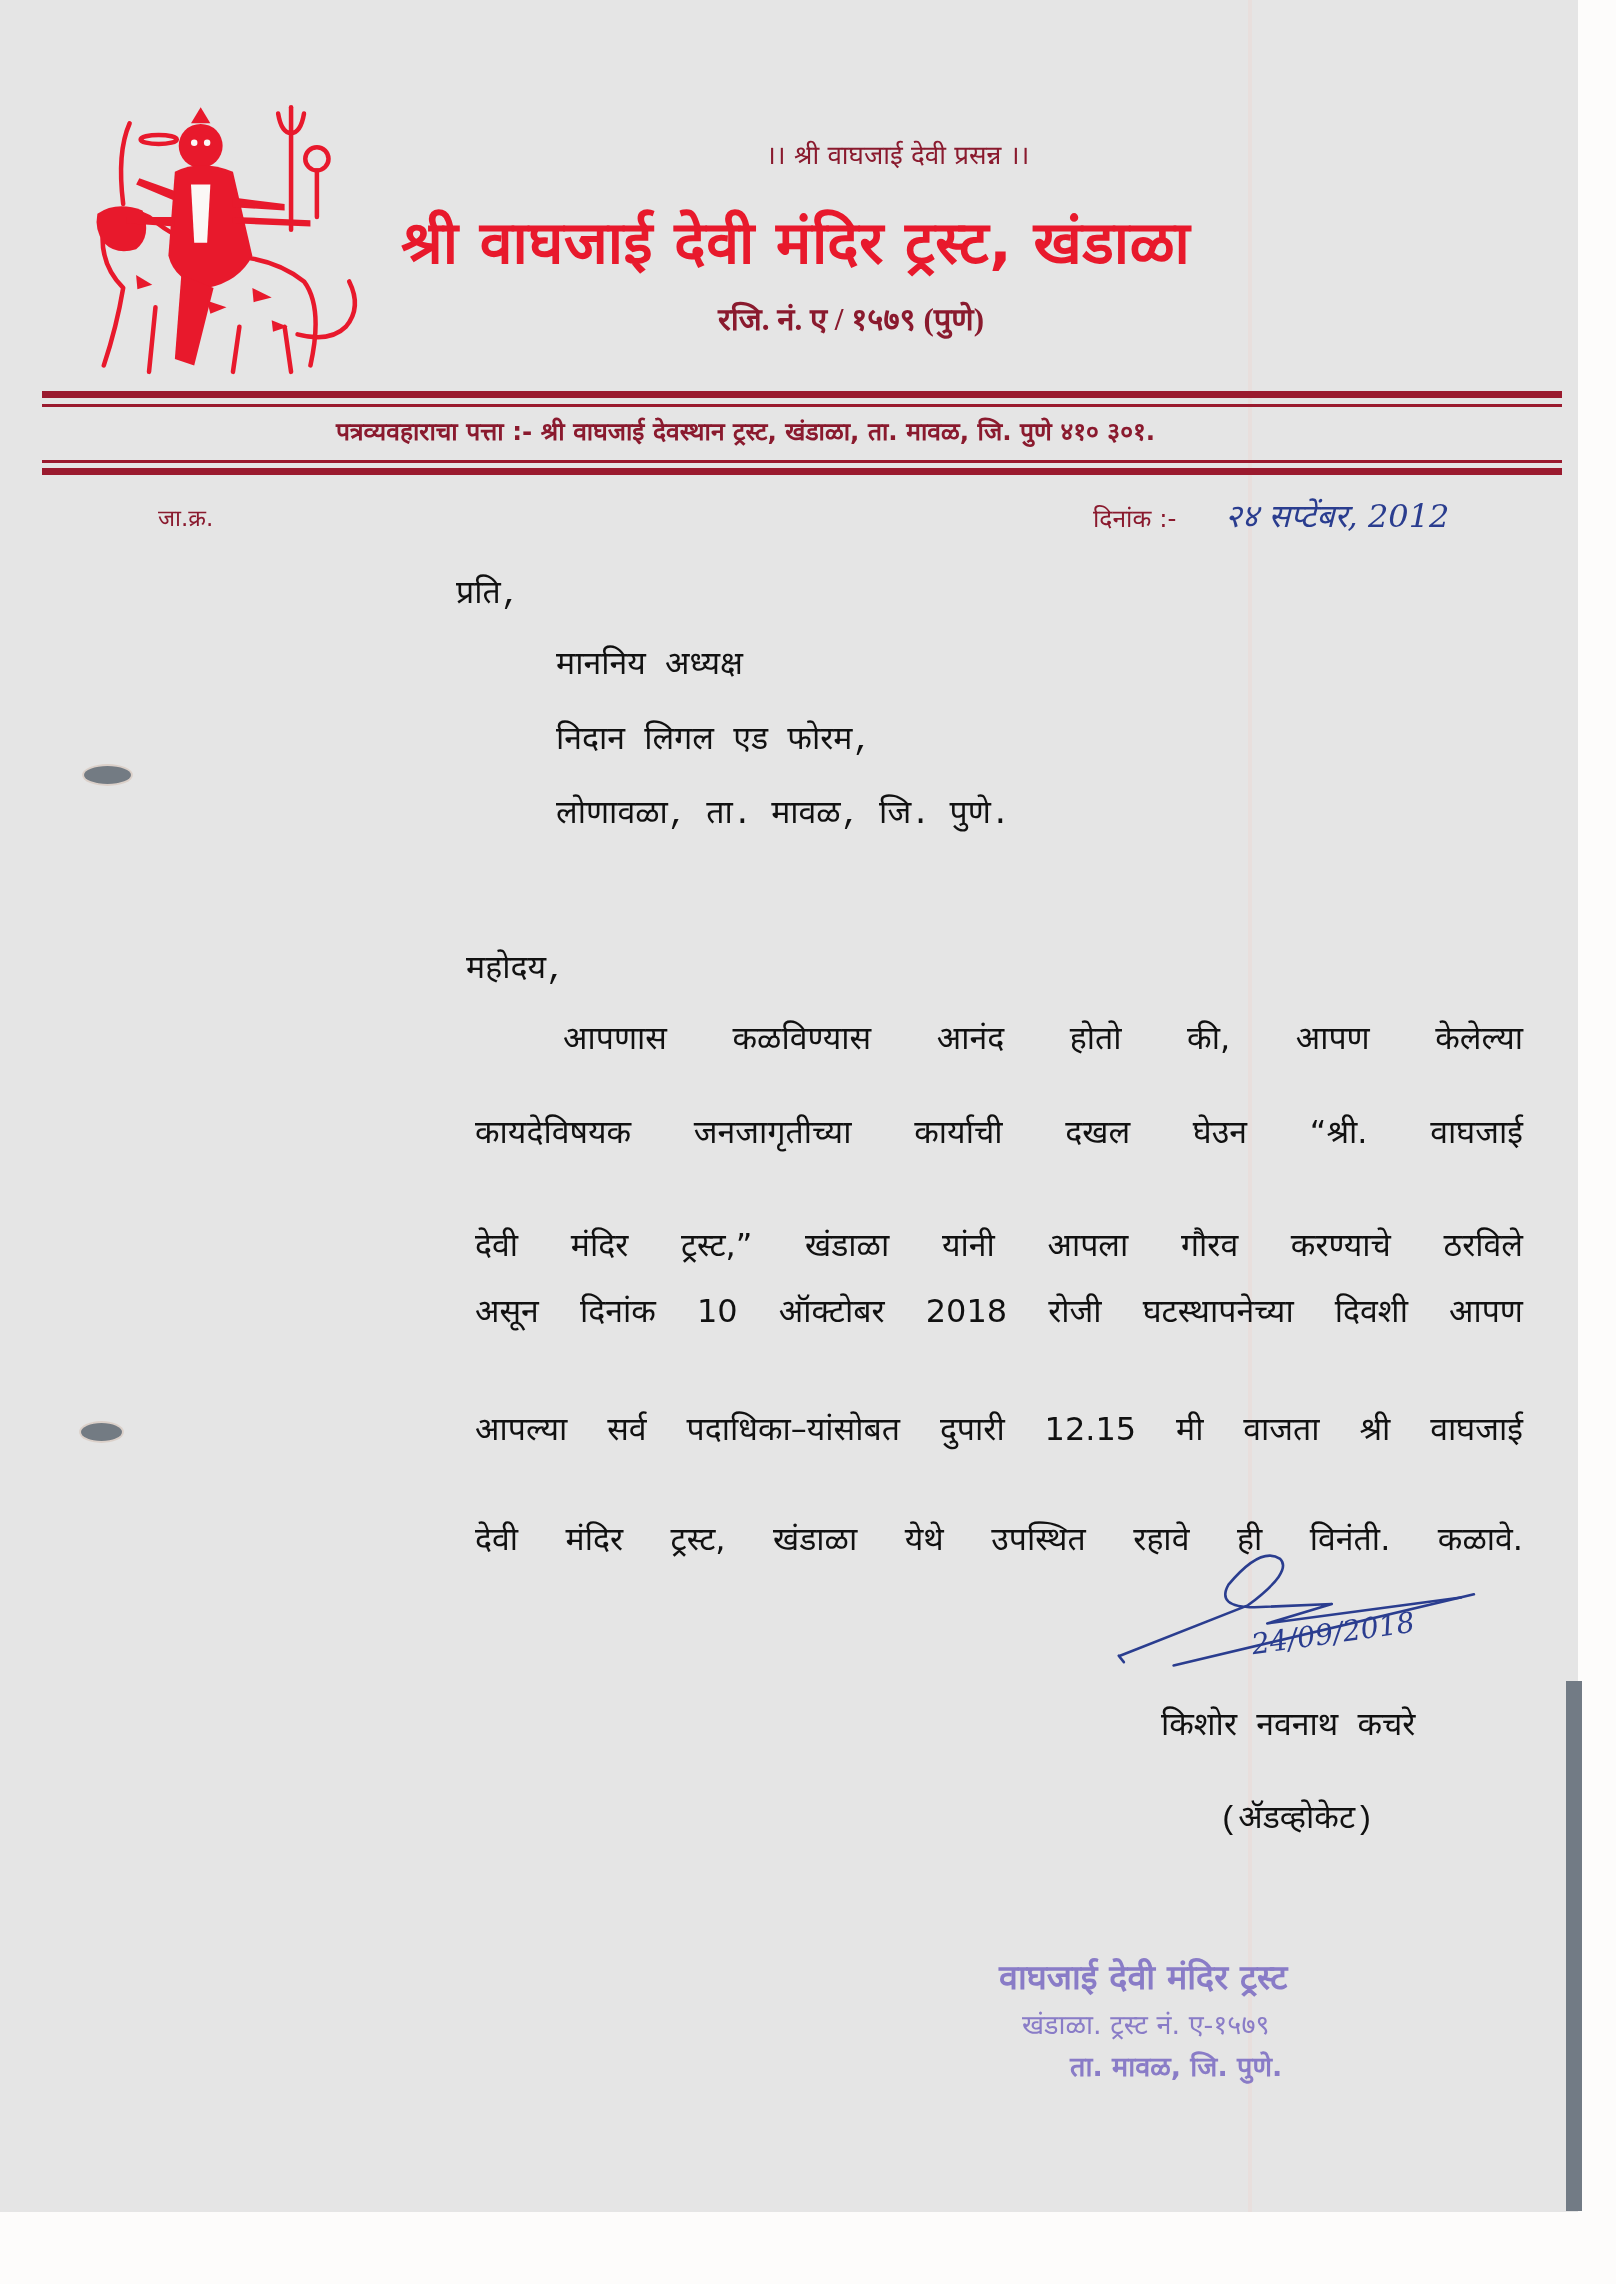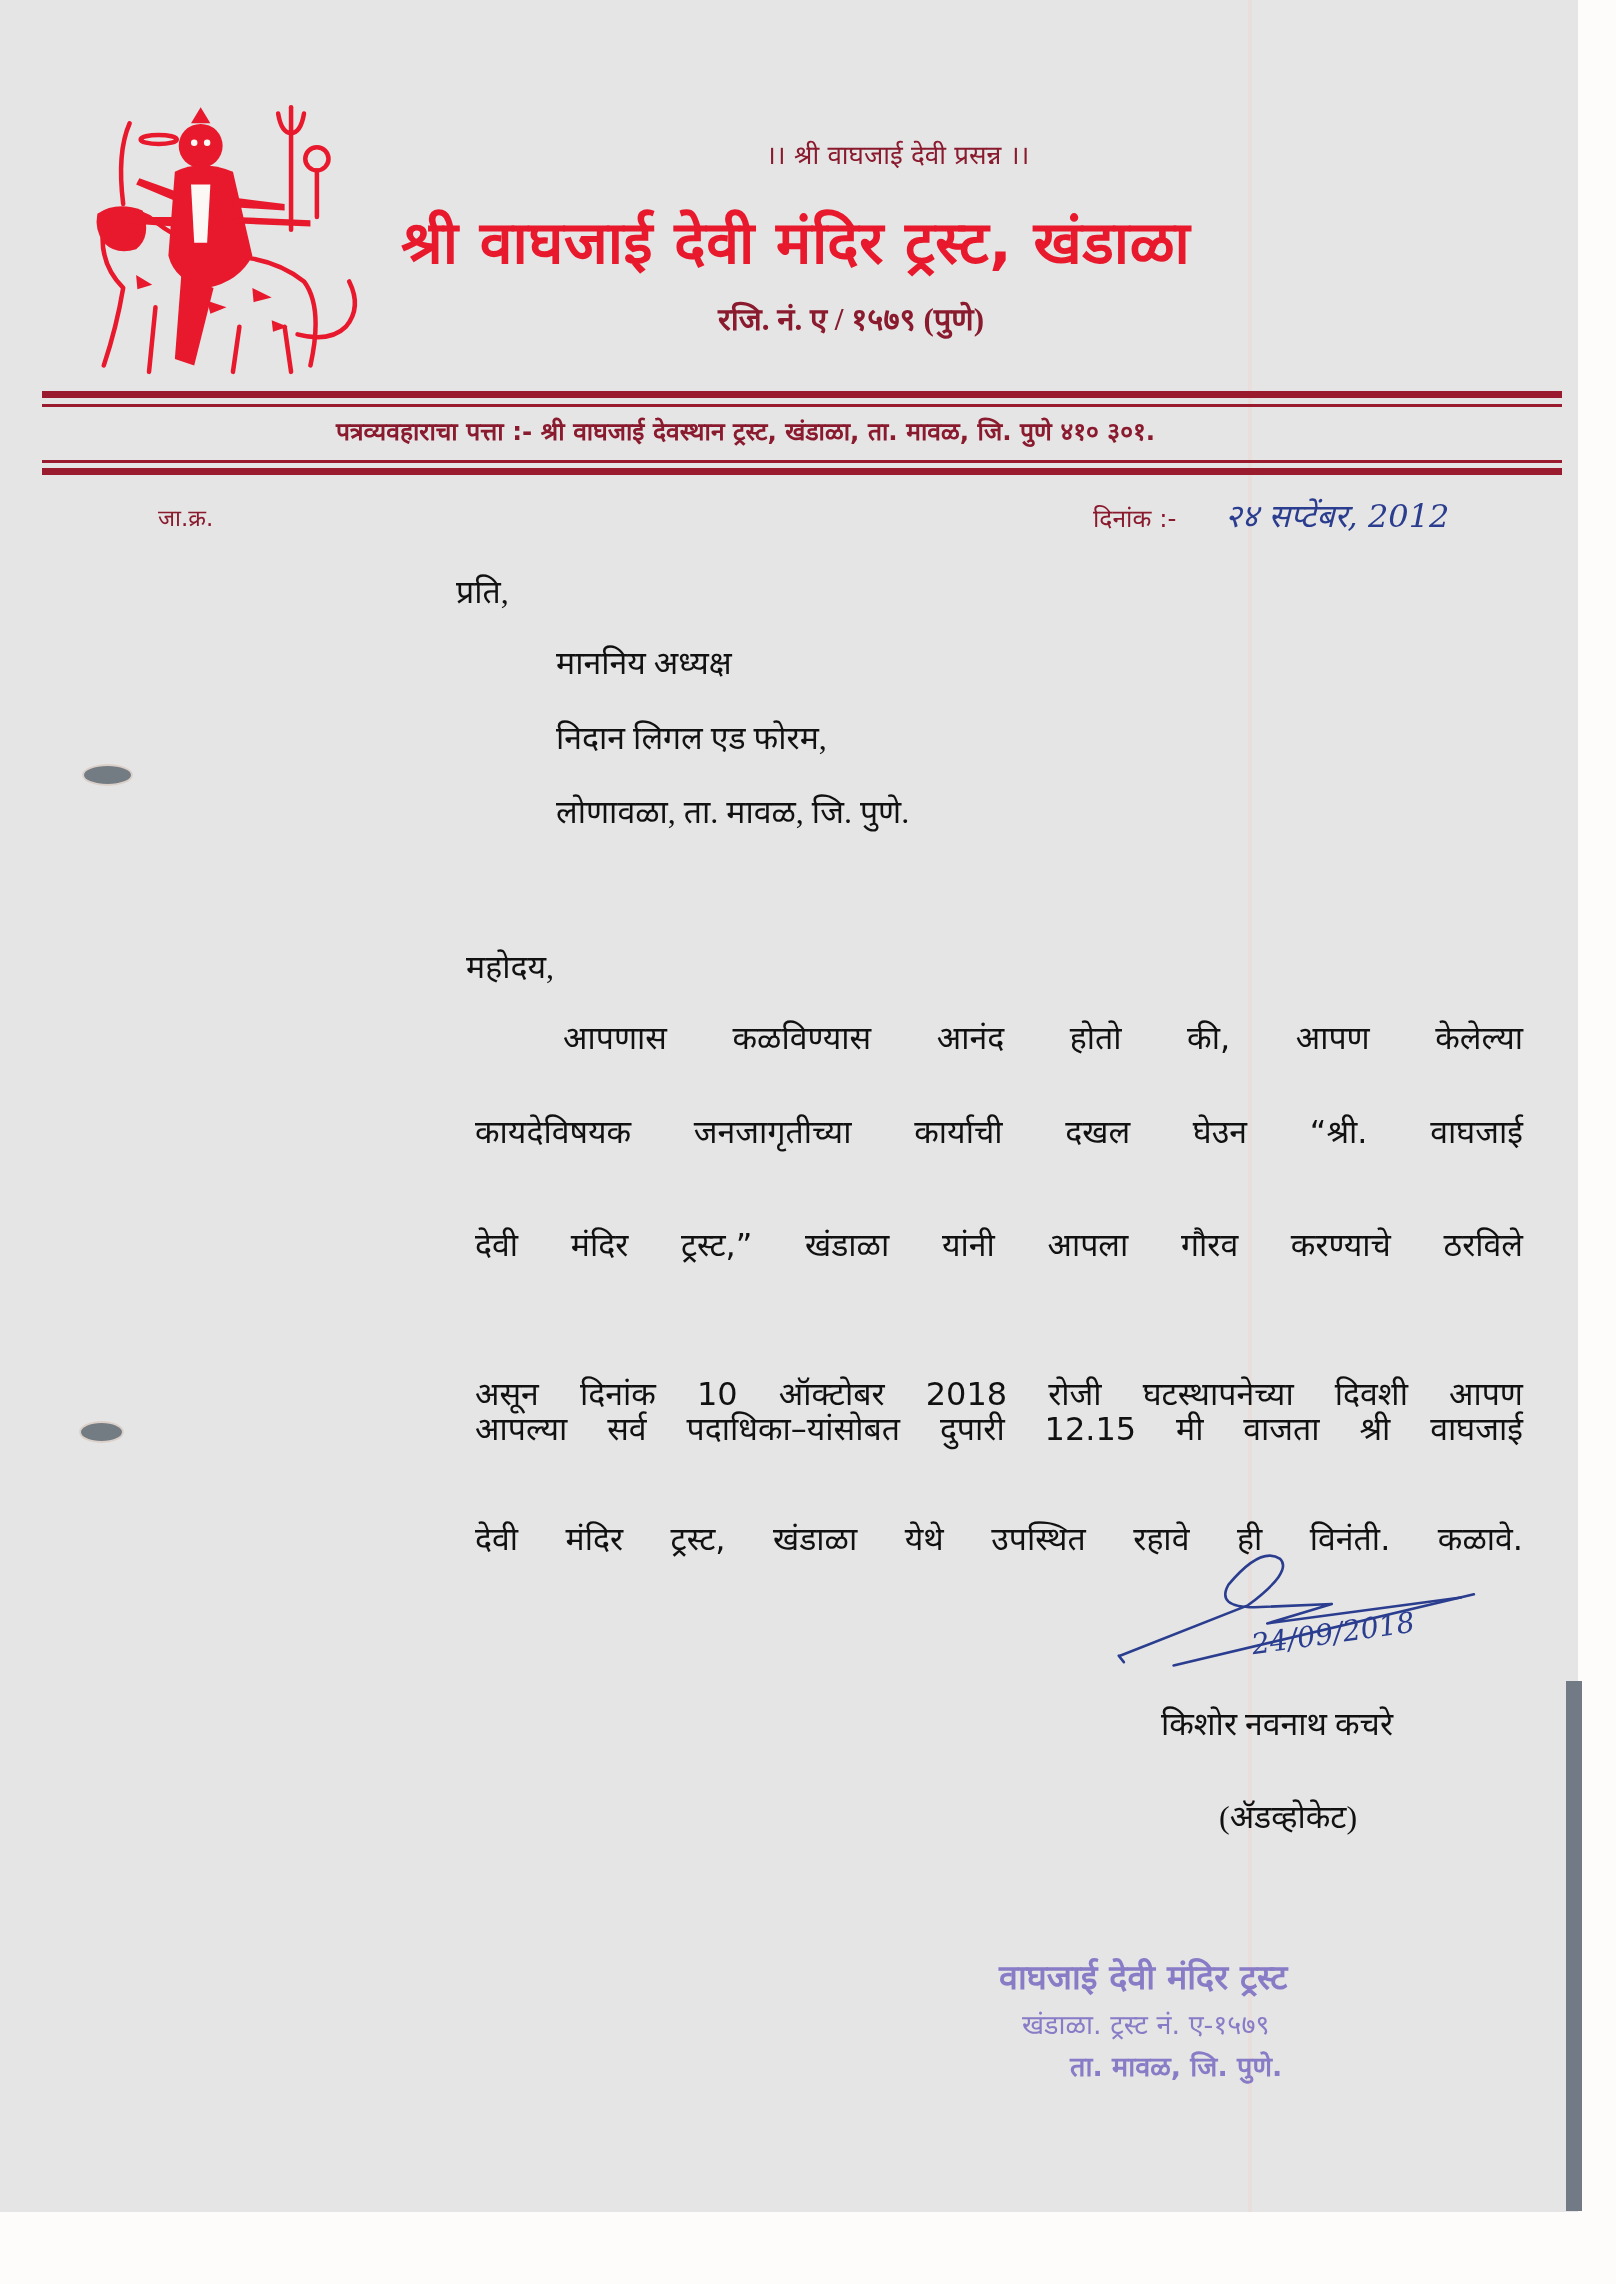--- a/index.html
+++ b/index.html
@@ -41,21 +41,21 @@
 
   
   .ref-label { left: 158px; top: 501px; font-size: 23px; color: #8a1a2e; }
   .date-label { left: 1093px; top: 501px; font-size: 24.6px; color: #8a1a2e; }
   .date-hand {
     left: 1225px; top: 493px; font-size: 32px; color: #2a3d8f;
     font-family: "DejaVu Serif", serif; font-style: italic;
   }
 
   
-  .body-text { font-size: 32px; color: #111; font-family: Liberation Serif, serif; text-align: center; }
+  .body-text { font-size: 32px; color: #111; font-family: Liberation Mono, monospace; text-align: center; }
   .prati { left: 456px; top: 569px; }
   .addr1 { left: 556px; top: 640px; }
   .addr2 { left: 556px; top: 715px; }
   .addr3 { left: 556px; top: 789px; }
   .salutation { left: 466px; top: 944px; }
   .para-line {
     position: absolute; left: 475px; width: 1048px; font-size: 32px; color: #111;
     text-align: justify; text-align-last: justify; white-space: nowrap;
   }
   .para-line.first { left: 563px; width: 960px; }
@@ -147,21 +147,21 @@
 
   <div class="abs body-text prati">प्रति,</div>
   <div class="abs body-text addr1">माननिय अध्यक्ष</div>
   <div class="abs body-text addr2">निदान लिगल एड फोरम,</div>
   <div class="abs body-text addr3">लोणावळा, ता. मावळ, जि. पुणे.</div>
 
   <div class="abs body-text salutation">महोदय,</div>
   <div class="para-line first" style="top:1015px;">आपणास कळविण्यास आनंद होतो की, आपण केलेल्या</div>
   <div class="para-line" style="top:1222px;">देवी मंदिर ट्रस्ट,” खंडाळा यांनी आपला गौरव करण्याचे ठरविले</div>
   <div class="para-line" style="top:1109px;">कायदेविषयक जनजागृतीच्या कार्याची दखल घेउन “श्री. वाघजाई</div>
-  <div class="para-line" style="top:1371px;">असून दिनांक 10 ऑक्टोबर 2018 रोजी घटस्थापनेच्या दिवशी आपण</div>
+  <div class="para-line" style="top:1288px;">असून दिनांक 10 ऑक्टोबर 2018 रोजी घटस्थापनेच्या दिवशी आपण</div>
   <div class="para-line" style="top:1406px;">आपल्या सर्व पदाधिका–यांसोबत दुपारी 12.15 मी वाजता श्री वाघजाई</div>
   <div class="para-line" style="top:1516px;">देवी मंदिर ट्रस्ट, खंडाळा येथे उपस्थित रहावे ही विनंती. कळावे.</div>
 
   <svg class="abs signature" viewBox="0 0 600 240">
     <g fill="none" stroke="#2a3d8f" stroke-width="4" stroke-linecap="round" stroke-linejoin="round">
       <path d="M12 190 L210 112 Q280 60 260 40 Q230 20 180 80 Q160 115 220 115 L340 110 L240 140 L540 100"></path>
       <path d="M10 190 L18 200"></path>
       <path d="M95 205 L560 95"></path>
     </g>
   </svg>

